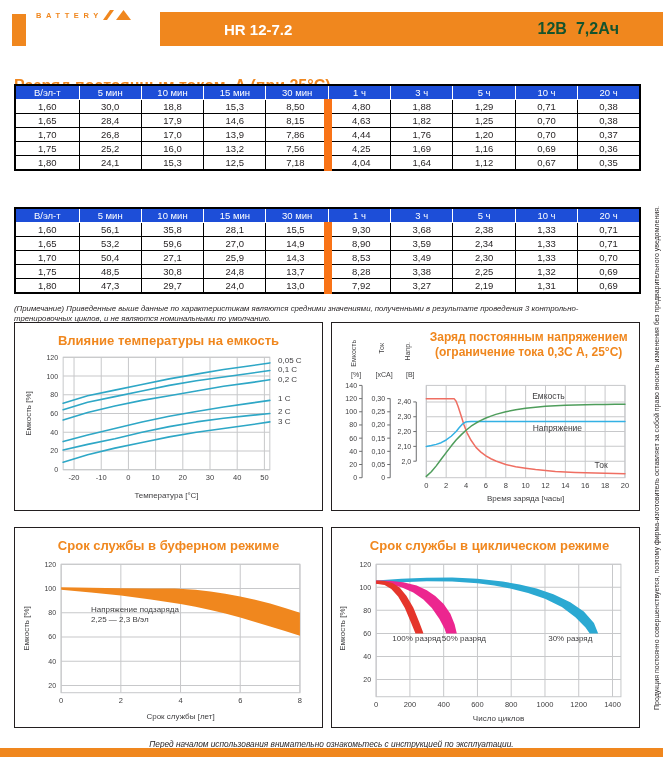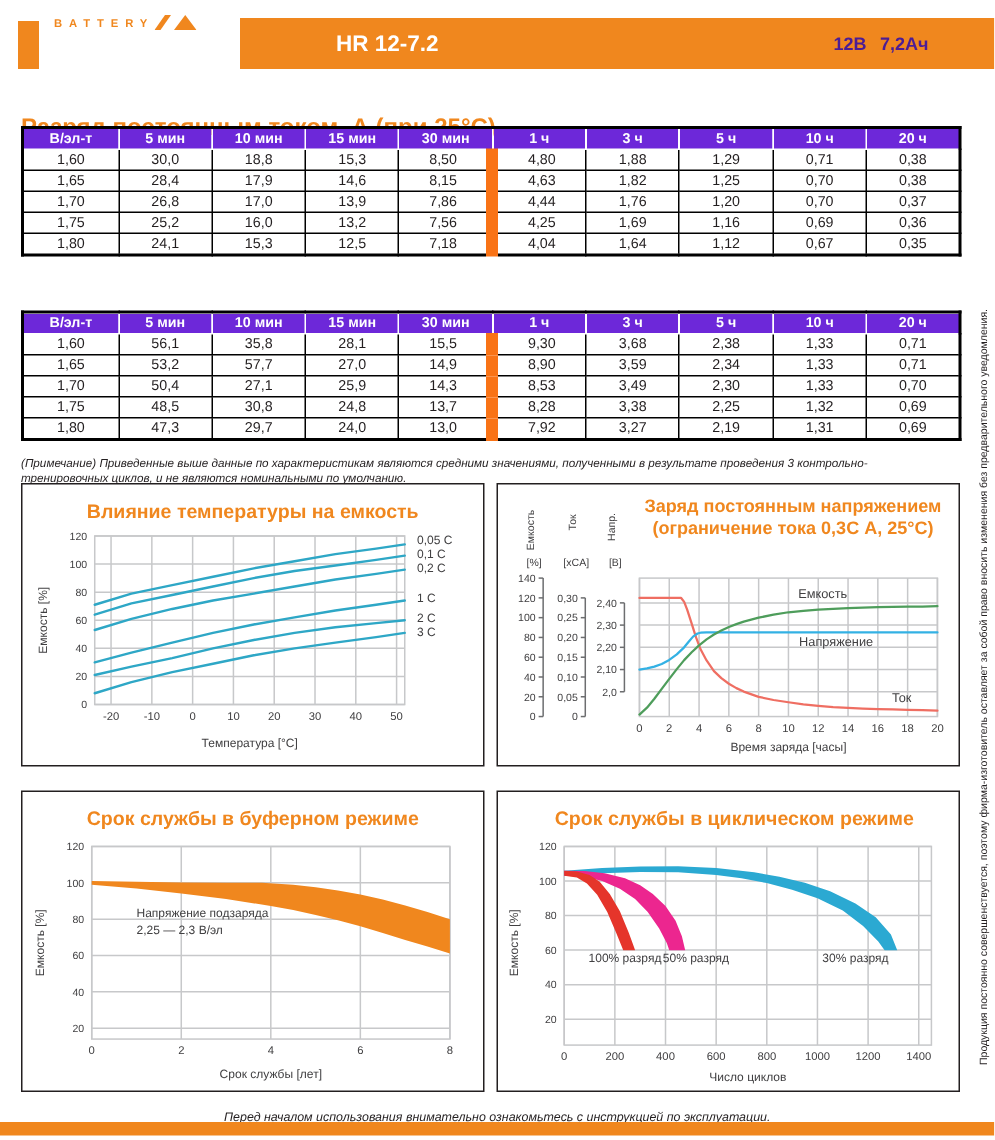--- a/index.html
+++ b/index.html
@@ -7,31 +7,31 @@
         font-family:"Liberation Sans",sans-serif;color:#231f20;}
   
   .accent-bar{position:absolute;left:12px;top:14px;width:14px;height:32px;background:#f0871e;}
   .logo{position:absolute;left:36px;top:10px;width:112px;}
   .logo-word{font-weight:bold;font-size:27px;line-height:26px;color:#f0871e;letter-spacing:1px;}
   .logo-sub{display:flex;align-items:center;margin-top:0;}
   .logo-sub-text{font-size:7.5px;font-weight:bold;letter-spacing:4.6px;color:#f0871e;}
   .model-bar{position:absolute;left:160px;right:0;top:12px;height:34px;background:#f0871e;
              display:flex;align-items:center;gap:24px;}
   .model{color:#fff;font-weight:bold;font-size:15px;margin-left:64px;}
-  .rating{margin-left:auto;margin-right:44px;color:#4c1d95;font-weight:bold;font-size:12px;display:flex;gap:9px;}
+  .rating{margin-left:auto;margin-right:44px;color:#14532d;font-weight:bold;font-size:16px;display:flex;gap:9px;}
   
   .sec-title{position:absolute;left:14px;color:#f0871e;font-weight:bold;font-size:16px;}
   #t0-title{top:64px;}
   #t1-title{top:187px;}
   
   table.dtable{position:absolute;left:14px;width:627px;border-collapse:collapse;table-layout:fixed;
                border:2px solid #000;}
   #table0{top:84px;}
   #table1{top:207px;}
-  .dtable th{background:#6d28d9;color:#fff;font-weight:bold;border:1px solid #fff;}
+  .dtable th{background:#1d4ed8;color:#fff;font-weight:normal;border:1px solid #fff;}
   .dtable td{border:1px solid #000;}
   .dtable th,.dtable td{font-size:9.5px;text-align:center;padding:0;height:13px;line-height:13px;
                         overflow:hidden;white-space:nowrap;}
   .dtable td.grp{border-left:8px solid #f97316;}
   
   .note{position:absolute;left:14px;top:296px;width:612px;font-size:7.8px;font-style:italic;line-height:10px;}
   .footnote{position:absolute;left:0;top:731px;width:100%;text-align:center;font-size:8.3px;font-style:italic;}
   .bottom-bar{position:absolute;left:0;top:748px;width:100%;height:9px;background:#f0871e;}
   .side-note{position:absolute;right:3px;top:132px;height:578px;writing-mode:vertical-rl;
              transform:rotate(180deg);font-size:7px;color:#231f20;}
@@ -194,21 +194,21 @@
           <td>15,5</td>
           <td class="grp">9,30</td>
           <td>3,68</td>
           <td>2,38</td>
           <td>1,33</td>
           <td>0,71</td>
         </tr>
         <tr>
           <td>1,65</td>
           <td>53,2</td>
-          <td>57,7</td>
+          <td>59,6</td>
           <td>27,0</td>
           <td>14,9</td>
           <td class="grp">8,90</td>
           <td>3,59</td>
           <td>2,34</td>
           <td>1,33</td>
           <td>0,71</td>
         </tr>
         <tr>
           <td>1,70</td>

